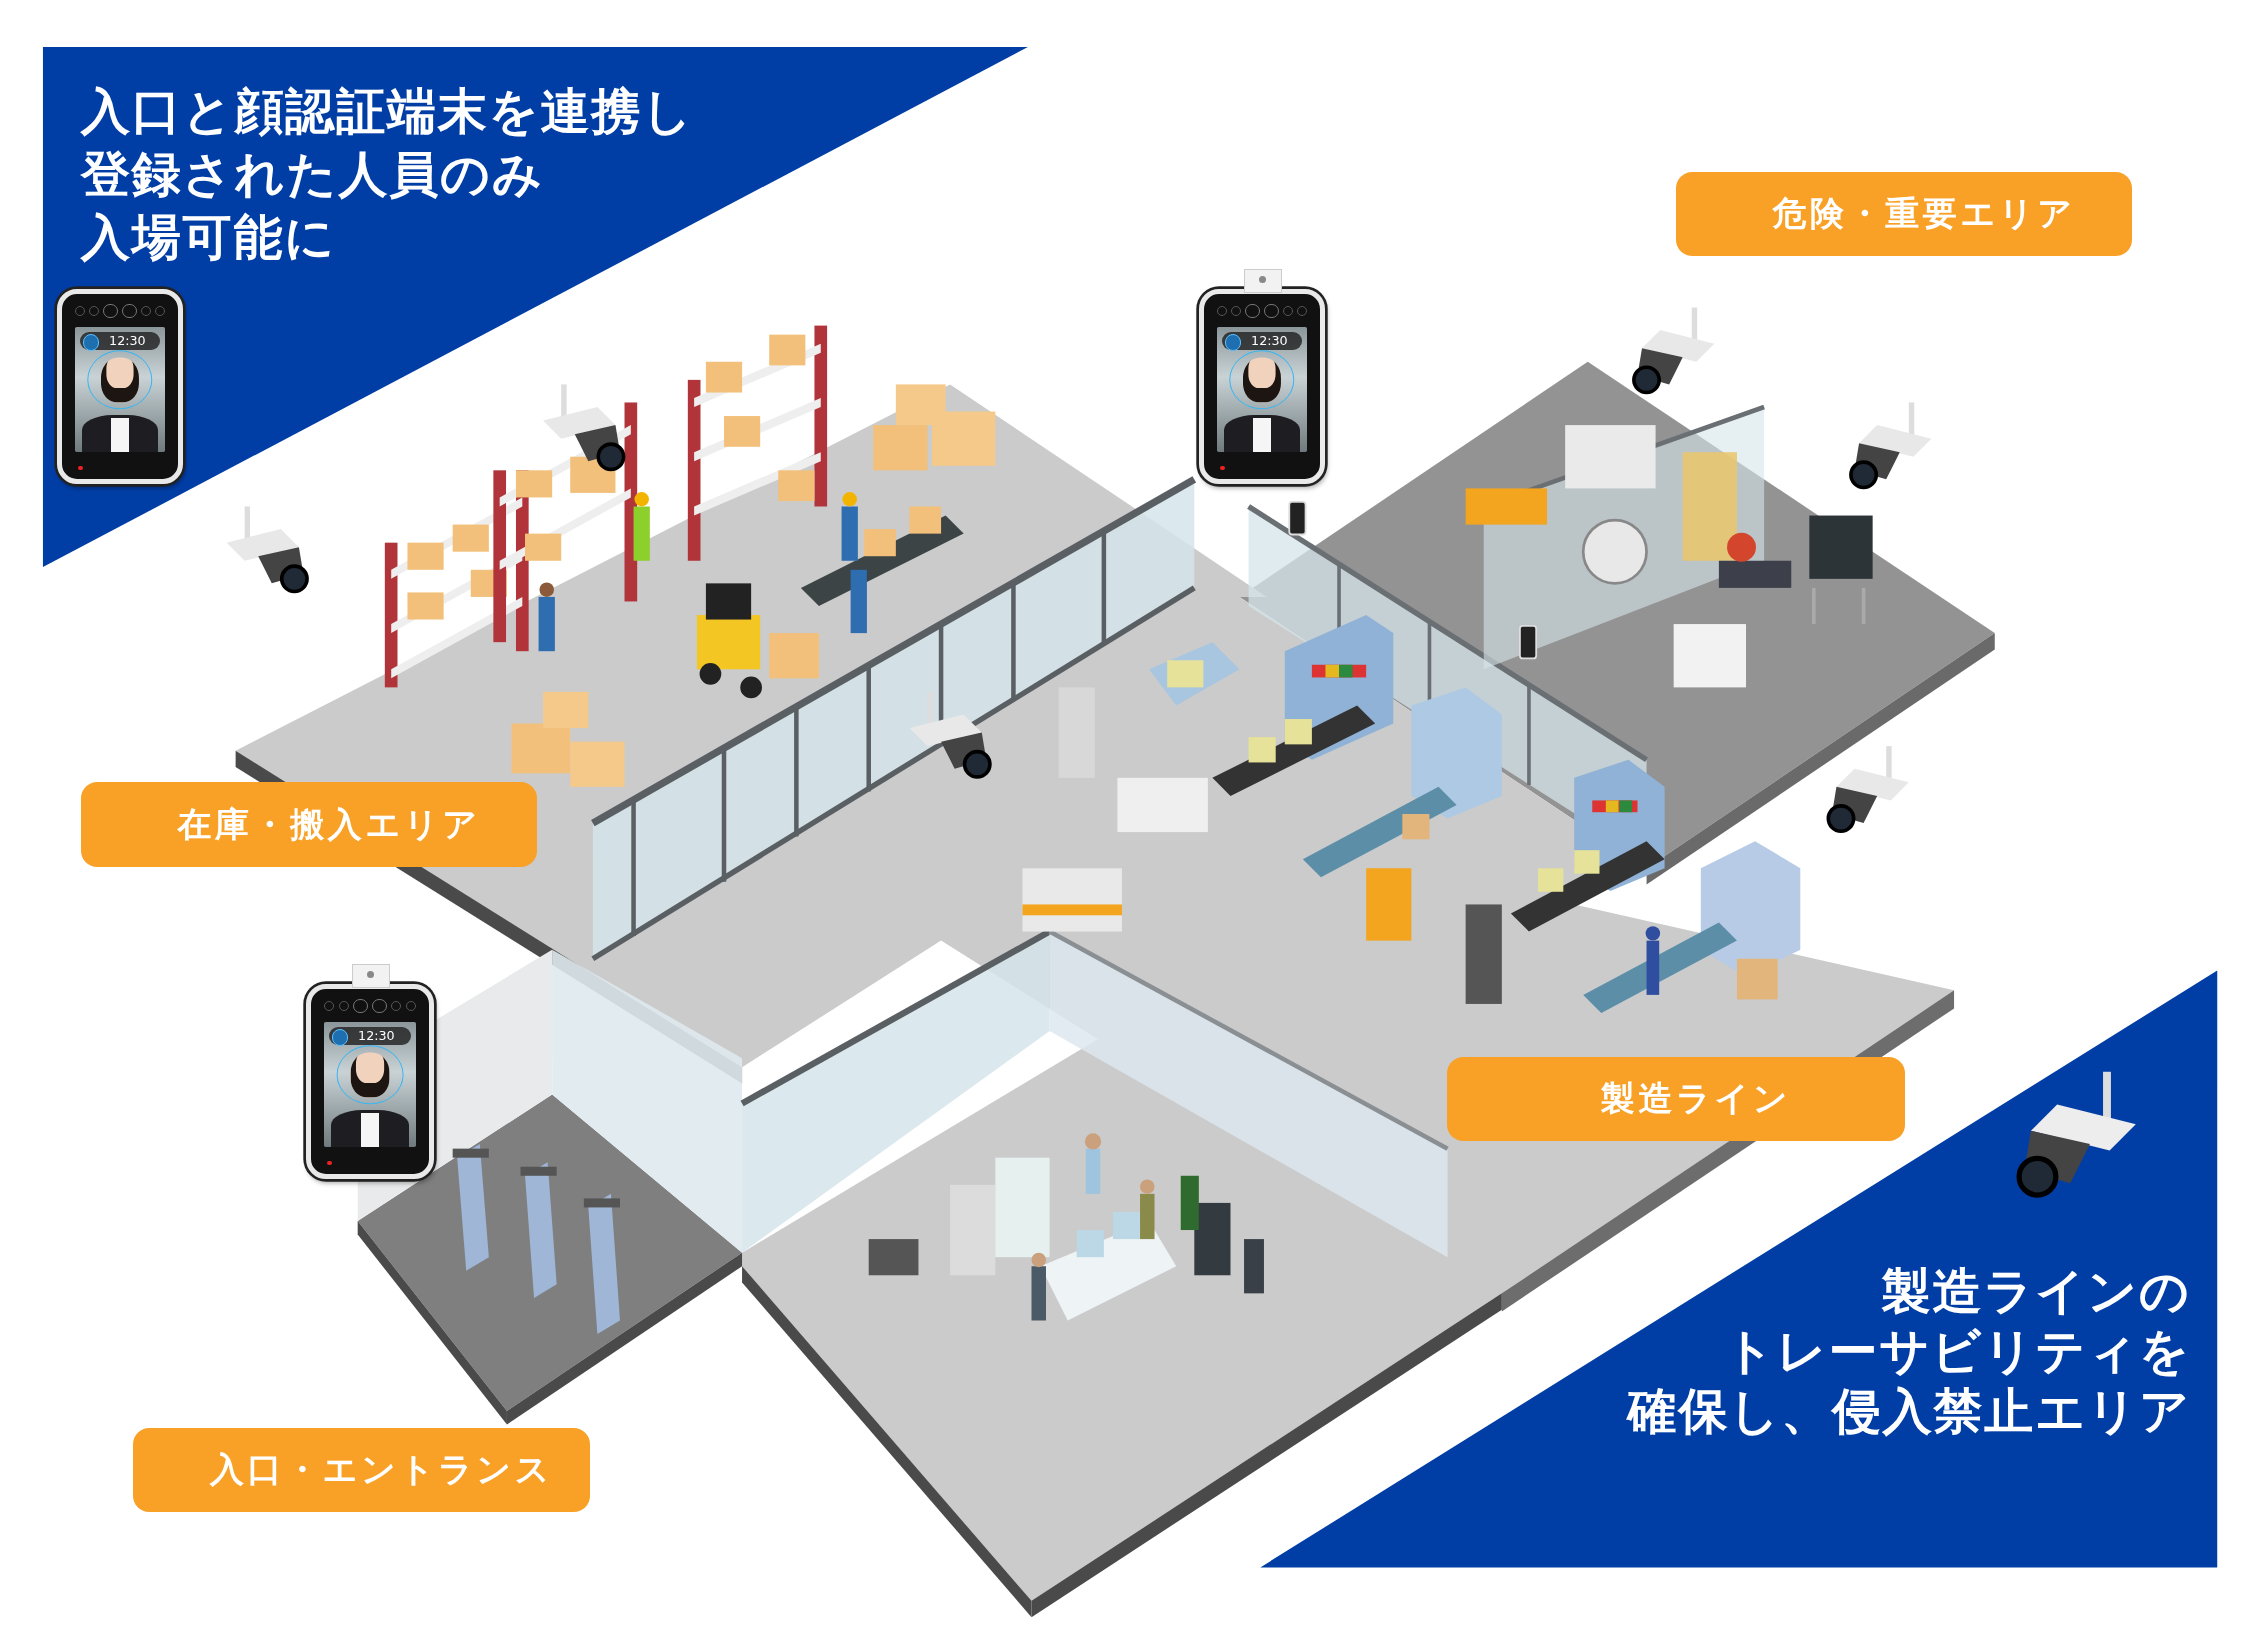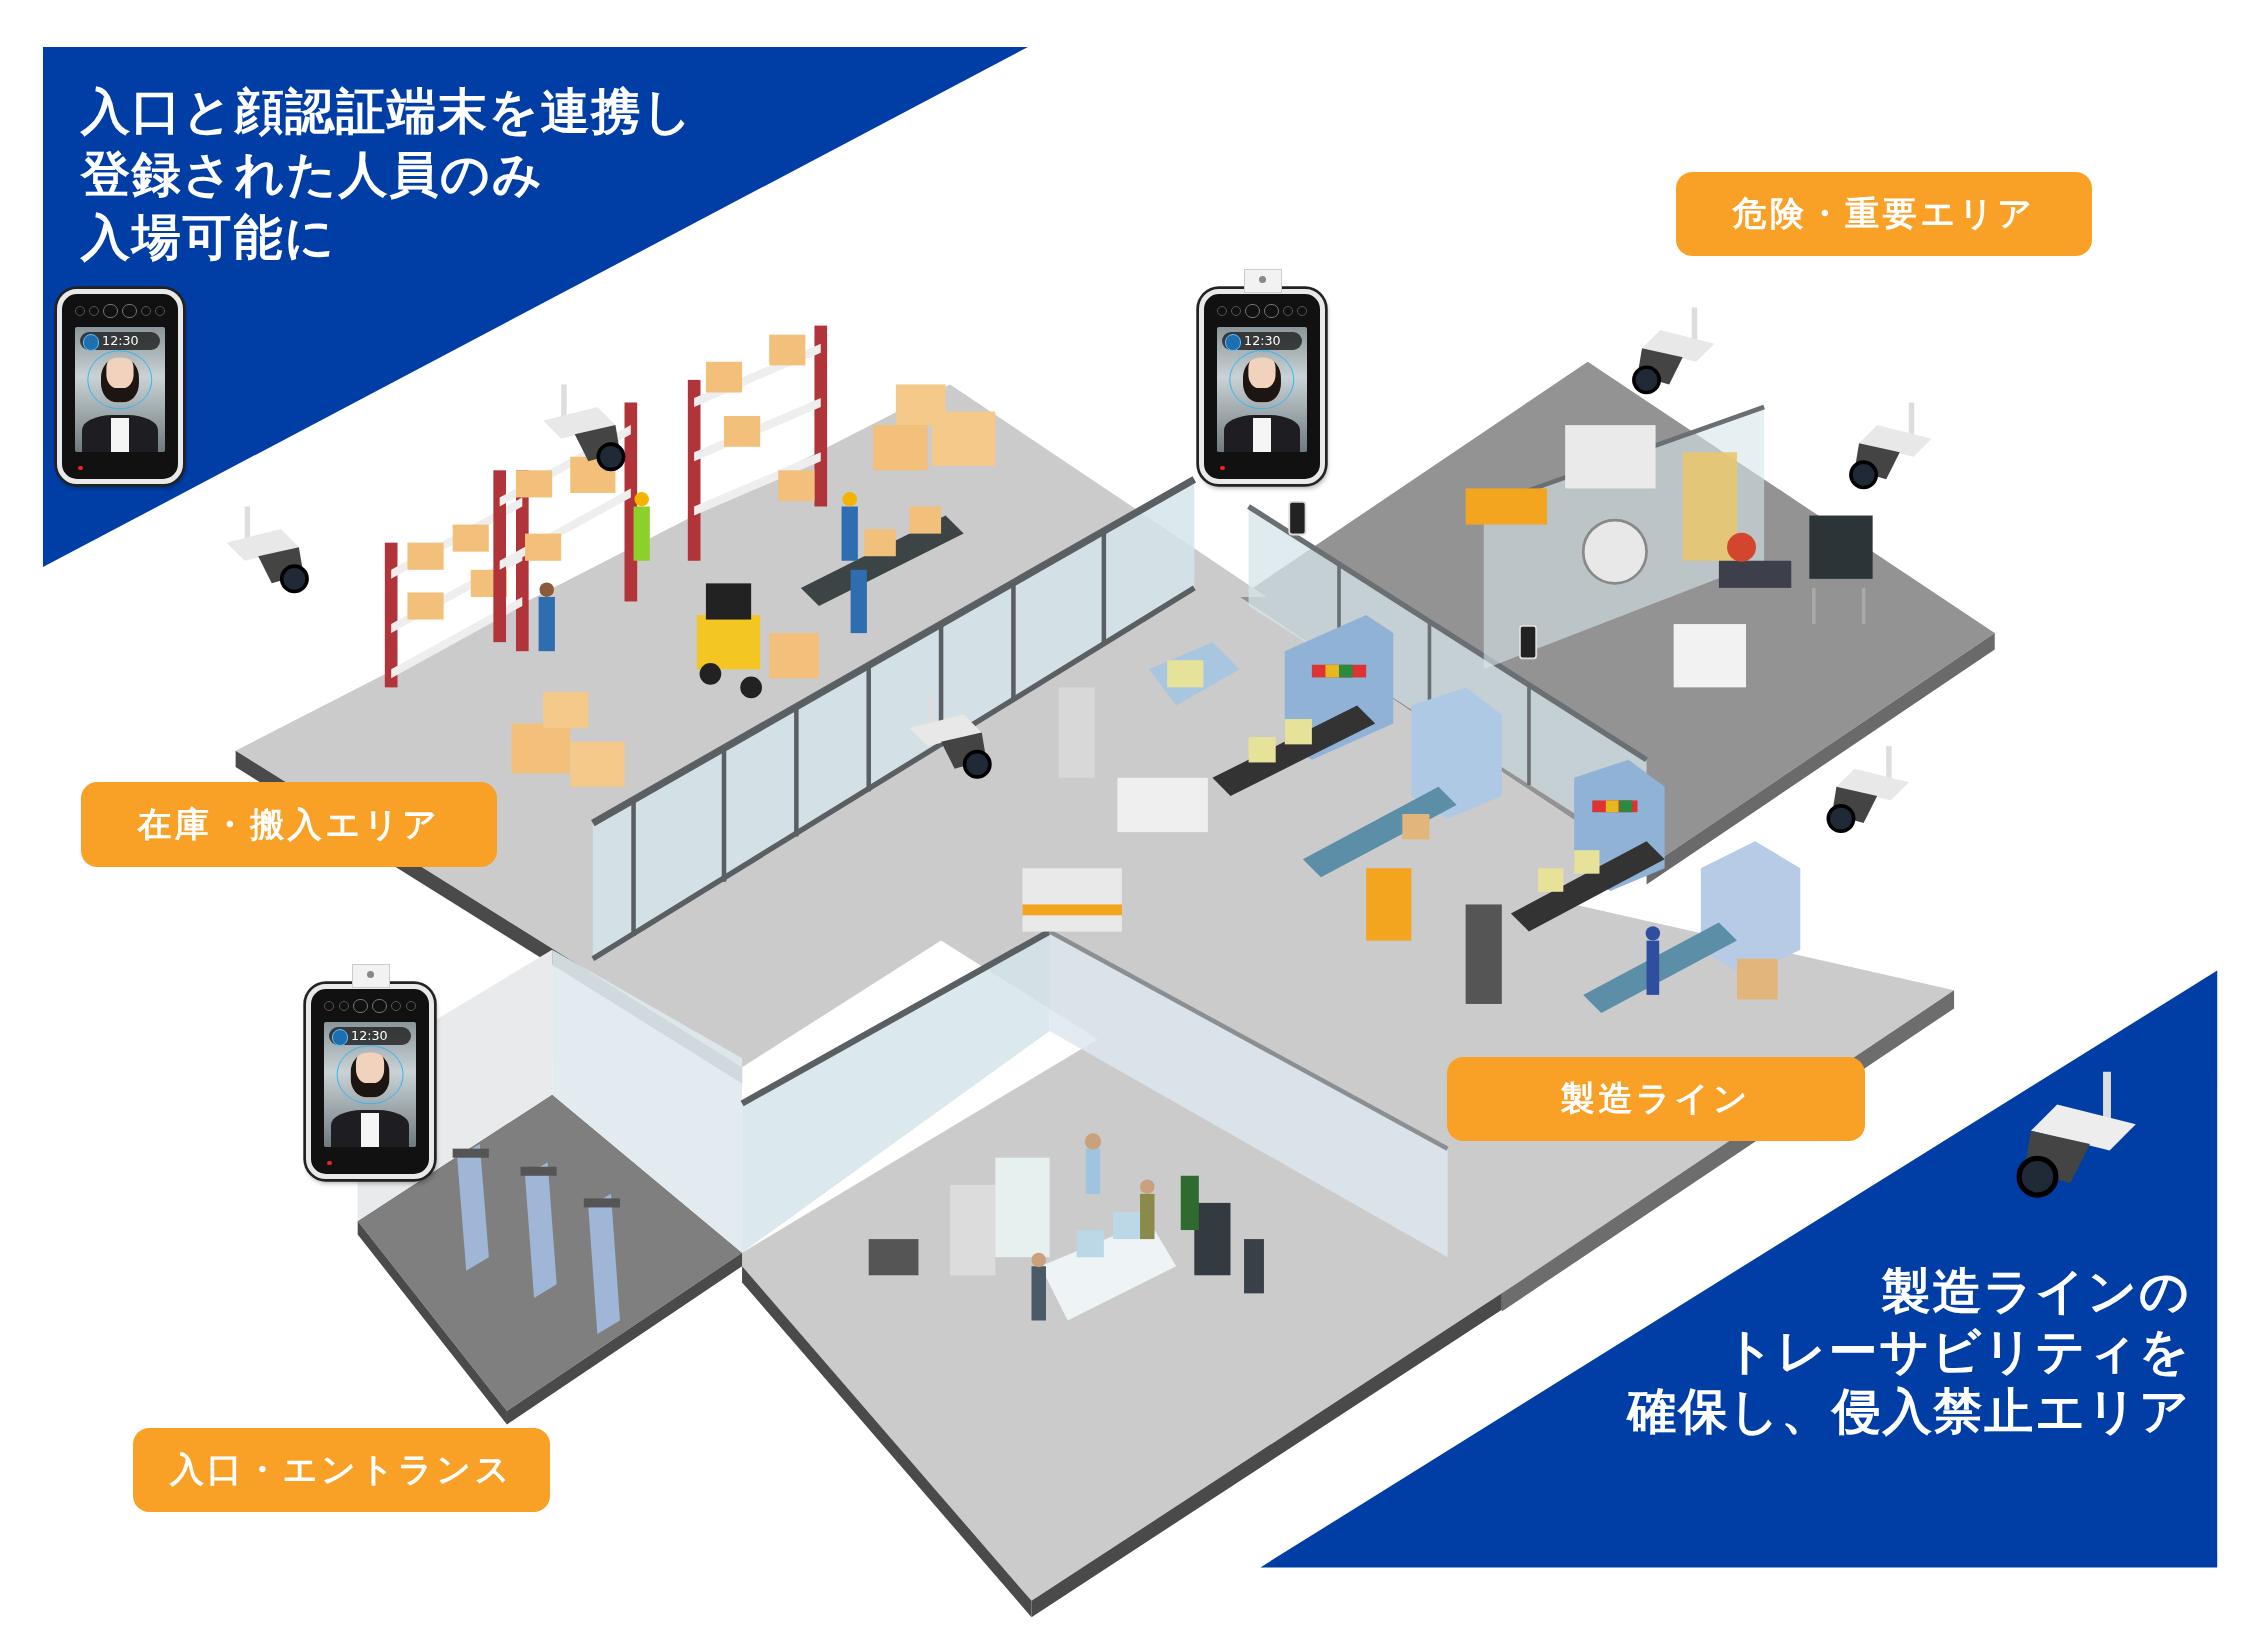--- a/index.html
+++ b/index.html
@@ -5,32 +5,32 @@
   html, body { margin: 0; padding: 0; background: #ffffff; }
   body { width: 2262px; height: 1628px; position: relative; overflow: hidden;
          font-family: "DejaVu Sans", "Liberation Sans", sans-serif; }
   .scene { position: absolute; left: 0; top: 0; width: 2262px; height: 1628px; }
   .headline { position: absolute; color: #ffffff; font-weight: bold; letter-spacing: 1.8px; }
   .headline-tl { left: 81px; top: 80px; font-size: 49px; line-height: 63px; }
   .headline-br { right: 71px; top: 1262px; font-size: 49px; line-height: 60px; text-align: right; }
   .headline .line { display: block; white-space: nowrap; }
   .zone-label { position: absolute; background: #f9a026; color: #ffffff; border-radius: 16.3px;
                 display: flex; align-items: center; justify-content: center;
-                font-size: 34px; font-weight: bold; letter-spacing: 3.6px; }
+                font-size: 34px; font-weight: bold; letter-spacing: 3.6px; padding-left: 40px; }
   .device { position: absolute; border-radius: 20px; background: #111;
             border: 5.4px solid #e9e9e9; box-shadow: 0 0 0 2.7px #222, 1.8px 3.6px 5.4px rgba(0,0,0,.35); }
   .device .cams { position: absolute; left: 11px; right: 11px; top: 9px; height: 16.3px;
                   display: flex; justify-content: space-around; align-items: center; }
   .device .cams span { width: 8.1px; height: 8.1px; border-radius: 50%; border: 0.9px solid #555; }
   .device .cams span.big { width: 12.7px; height: 12.7px; border: 1.8px solid #777; }
   .device .screen { position: absolute; left: 12.7px; right: 12.7px; top: 33px; bottom: 27px;
                     background: linear-gradient(180deg,#8b969a 0%,#c9d3d6 40%,#6f7a7e 100%); overflow: hidden; border-radius: 1.8px; }
   .device .clock { position: absolute; left: 5.4px; right: 5.4px; top: 5.4px; height: 18px; border-radius: 9px;
                    background: rgba(30,30,30,.8); color: #fff; font-size: 12.7px; line-height: 18px;
-                   padding-left: 22px; box-sizing: border-box; font-family: "DejaVu Sans", sans-serif; }
+                   padding-left: 29px; box-sizing: border-box; font-family: "DejaVu Sans", sans-serif; }
   .device .clock::before { content: ""; position: absolute; left: 2.7px; top: 1.8px; width: 14.5px; height: 14.5px;
                    border-radius: 50%; background: #1e6fb0; border: 0.9px solid #5bc0ff; }
   .device .face-ring { position: absolute; left: 50%; top: 42%; width: 70%; height: 46%;
                    transform: translate(-50%,-50%); border: 1.8px solid #38b6f2; border-radius: 50%; }
   .device .head { position: absolute; left: 50%; top: 42%; width: 42%; height: 36%;
                   transform: translate(-50%,-50%); background: #f1d2bd; border-radius: 45% 45% 42% 42%;
                   box-shadow: 0 -9px 0 5.4px #1c1512 inset; }
   .device .suit { position: absolute; left: 8%; right: 8%; bottom: 0; height: 30%;
                   background: #1d1d22; border-radius: 40% 40% 0 0; }
   .device .suit::after { content: ""; position: absolute; left: 38%; right: 38%; top: 8%; bottom: 0; background: #f5f5f5; }

